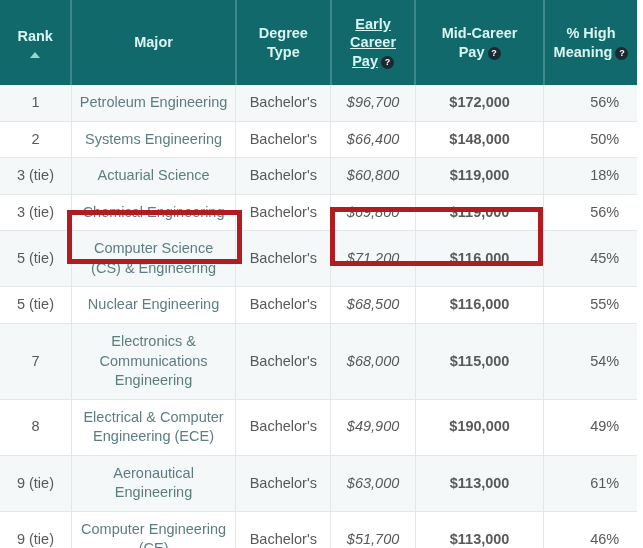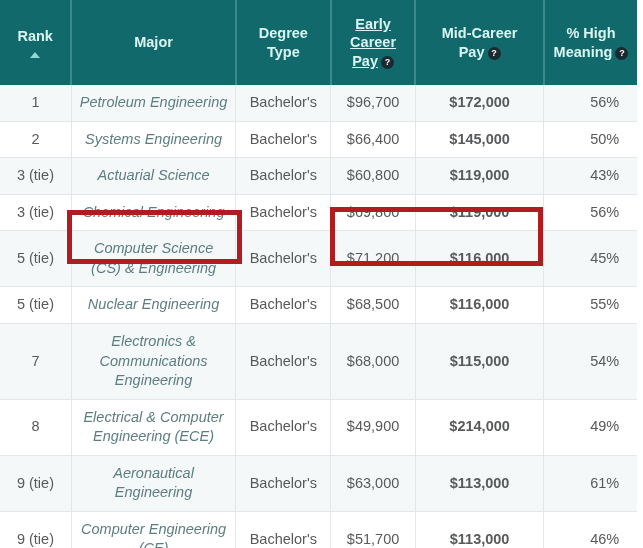--- a/index.html
+++ b/index.html
@@ -88,35 +88,34 @@
     border-right: none;
     padding-left: 34px;
   }
 
   tbody tr.row-odd td { background: #f4f8f9; }
   tbody tr.row-even td { background: #ffffff; }
 
   td.col-rank  { width: 66px; }
   td.col-major { width: 176px; }
   td.col-deg   { width: 88px; margin-left: 41px; }
-  td.col-early { width: 94px; }
+  td.col-early { width: 94px; font-style: italic; }
   td.col-mid   { width: 119px; font-weight: bold; }
   td.col-pct   { width: 94px; }
 
   th.col-rank  { width: 66px; }
   th.col-major { width: 152px; }
   th.col-deg   { width: 88px; }
   th.col-early { width: 78px; text-decoration: underline; }
   th.col-mid   { width: 119px; }
   th.col-pct   { width: 86px; }
 
   .major-link {
     color: #5d7d80;
     text-decoration: none;
-    font-style: italic;
   }
 
   
   .highlight-box {
     position: absolute;
     border: 5px solid #b01c20;
     box-sizing: border-box;
     pointer-events: none;
     z-index: 5;
   }
@@ -182,30 +181,30 @@
           <td class="col-deg">Bachelor's</td>
           <td class="col-early">$96,700</td>
           <td class="col-mid">$172,000</td>
           <td class="col-pct">56%</td>
         </tr>
         <tr class="row-even">
           <td class="col-rank">2</td>
           <td class="col-major"><span class="major-link">Systems Engineering</span></td>
           <td class="col-deg">Bachelor's</td>
           <td class="col-early">$66,400</td>
-          <td class="col-mid">$145,000</td>
+          <td class="col-mid">$148,000</td>
           <td class="col-pct">50%</td>
         </tr>
         <tr class="row-odd">
           <td class="col-rank">3 (tie)</td>
           <td class="col-major"><span class="major-link">Actuarial Science</span></td>
           <td class="col-deg">Bachelor's</td>
           <td class="col-early">$60,800</td>
           <td class="col-mid">$119,000</td>
-          <td class="col-pct">43%</td>
+          <td class="col-pct">18%</td>
         </tr>
         <tr class="row-even">
           <td class="col-rank">3 (tie)</td>
           <td class="col-major"><span class="major-link">Chemical Engineering</span></td>
           <td class="col-deg">Bachelor's</td>
           <td class="col-early">$69,800</td>
           <td class="col-mid">$119,000</td>
           <td class="col-pct">56%</td>
         </tr>
         <tr class="row-odd">
@@ -230,21 +229,21 @@
           <td class="col-deg">Bachelor's</td>
           <td class="col-early">$68,000</td>
           <td class="col-mid">$115,000</td>
           <td class="col-pct">54%</td>
         </tr>
         <tr class="row-even">
           <td class="col-rank">8</td>
           <td class="col-major"><span class="major-link">Electrical &amp; Computer Engineering (ECE)</span></td>
           <td class="col-deg">Bachelor's</td>
           <td class="col-early">$49,900</td>
-          <td class="col-mid">$214,000</td>
+          <td class="col-mid">$190,000</td>
           <td class="col-pct">49%</td>
         </tr>
         <tr class="row-odd">
           <td class="col-rank">9 (tie)</td>
           <td class="col-major"><span class="major-link">Aeronautical Engineering</span></td>
           <td class="col-deg">Bachelor's</td>
           <td class="col-early">$63,000</td>
           <td class="col-mid">$113,000</td>
           <td class="col-pct">61%</td>
         </tr>

